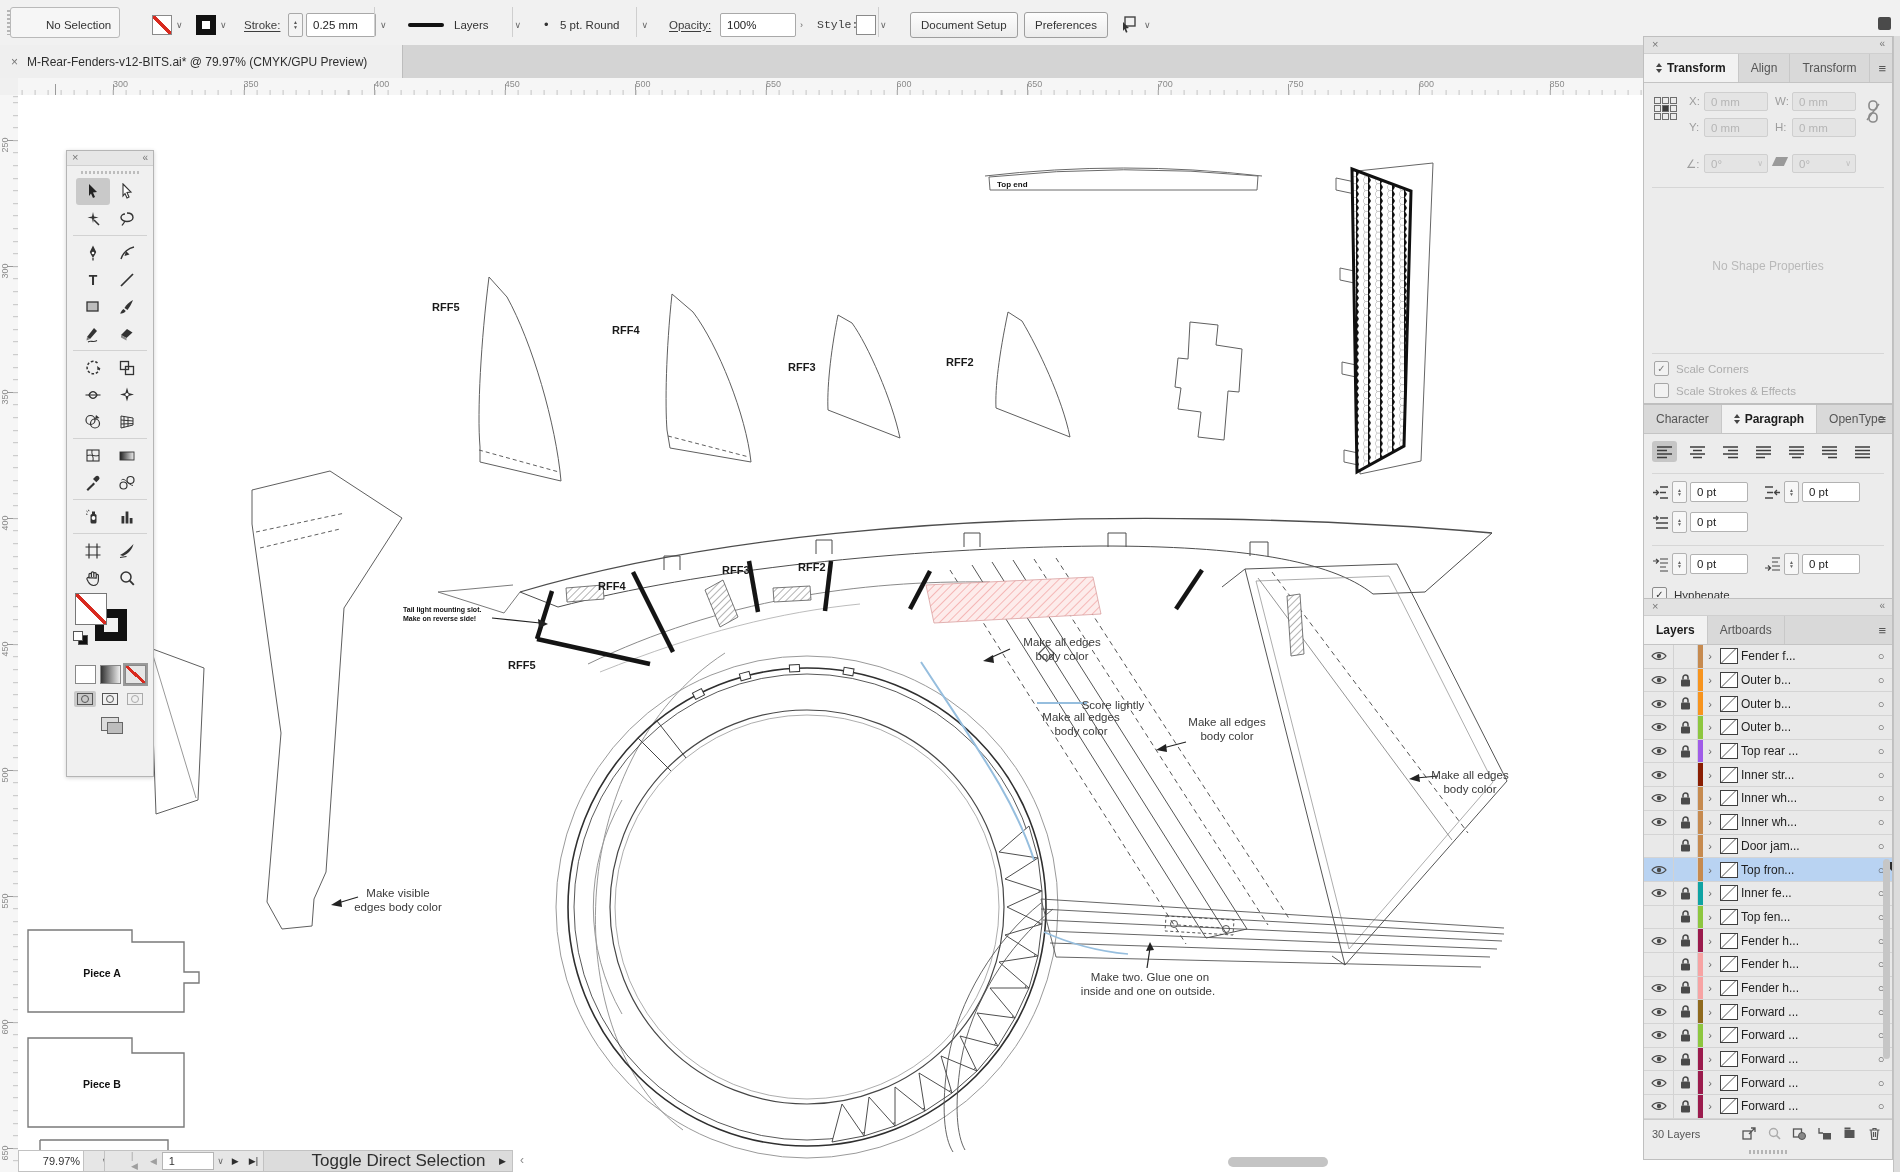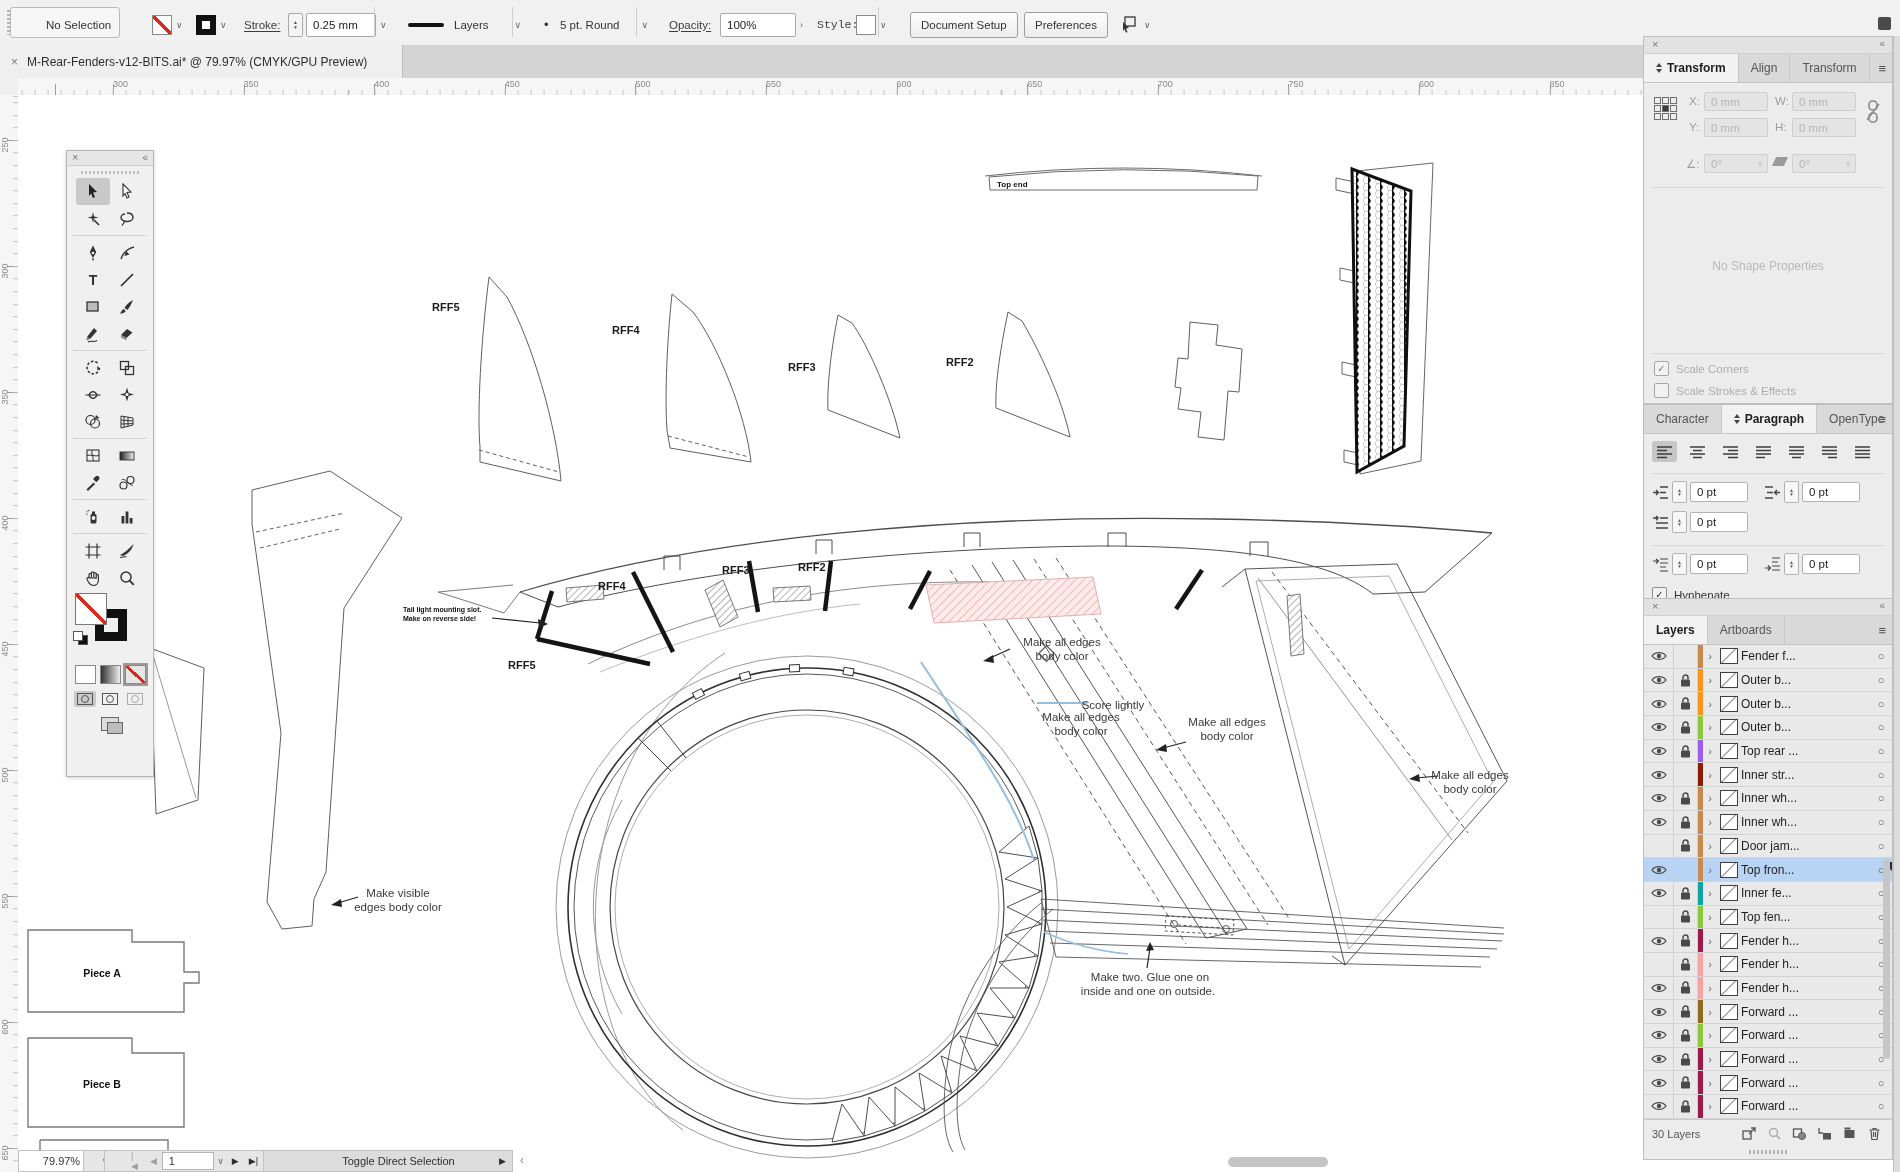--- a/index.html
+++ b/index.html
@@ -1348,20 +1348,20 @@
       </div>
     <div class="seg" style="left:86px;width:160px;">
       <span class="navg">|◀</span>
       <span class="navg">◀</span>
       <span style="width:46px;height:16px;background:#fff;border:1px solid #b5b5b5;display:flex;align-items:center;padding-left:6px;font-size:11px;">1</span>
       <span class="tinychev" style="margin-left:3px;">∨</span>
       <span class="navb" style="margin-left:8px;">▶</span>
       <span class="navb">▶|</span>
     </div>
     <div class="seg" style="left:245px;width:250px;background:#dcdcdc;justify-content:center;position:relative;">
-      <span style="font-size:11px;color:#2e2e2e;">Toggle Direct Selection</span>
+      <span style="font-size:17px;color:#2e2e2e;">Toggle Direct Selection</span>
       <span style="position:absolute;right:6px;font-size:9px;color:#2e2e2e;">▶</span>
     </div>
     <span class="abs" style="left:502px;top:3px;color:#8a8a8a;font-size:12px;">‹</span>
   </div>
   <div id="hscroll" class="abs"></div>
 
 </div>
 
 </body></html>

